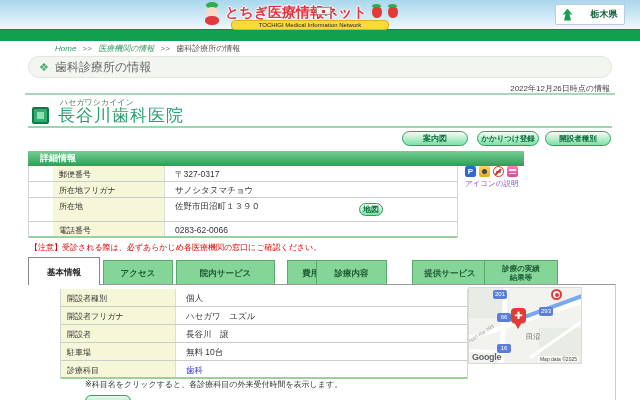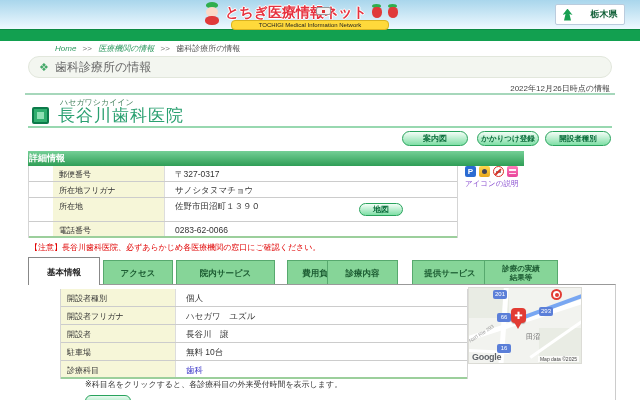--- a/index.html
+++ b/index.html
@@ -53,21 +53,21 @@
   .clinic-rule { left:28px; top:126px; width:584px; height:2px; background:#98d8b0; }
 
   
   .pill { position:absolute; height:15px; border:1px solid #28a35c; border-radius:8px;
     background:linear-gradient(#f4fdf7,#7fdfa6); color:#0b6e3c; font-size:8px; font-weight:bold;
     text-align:center; line-height:13px; cursor:pointer; padding:0; font-family:Liberation Serif, serif; }
 
   
   .sec-head { left:28px; top:151px; width:496px; height:15px;
     background:linear-gradient(#74cf96,#2f9e56); color:#fff; font-size:9px; font-weight:bold;
-    line-height:15px; padding-left:1px; }
+    line-height:15px; padding-left:12px; }
   .dtable { left:28px; top:166px; width:430px; border-left:1px solid #d5d5d5; border-right:1px solid #d5d5d5; }
   .drow { display:flex; border-bottom:1px solid #cccccc; position:relative;padding-left:24px; }
   .drow:last-child { border-bottom:2px solid #9ccf9c; }
   .dlabel { width:112px; background:#f6f6d8; font-size:8px; color:#333; padding:3px 0 0 6px; border-right:1px solid #ddd; }
   .dval { flex:1; font-size:8.5px; color:#333; padding:3px 0 0 10px; background:#fff; }
 
   .icon-strip { left:465px; top:166px; display:flex; gap:3px; }
   .mini-ico { width:11px; height:11px; border-radius:2px; position:relative; font-size:8px; font-weight:bold;
     color:#fff; text-align:center; line-height:11px; }
   .ico-p { background:#2a6bd2; }
@@ -190,21 +190,21 @@
       <div class="dlabel">郵便番号</div>
       <div class="dval">〒327-0317</div>
     </div>
     <div class="drow" style="height:16px;">
       <div class="dlabel">所在地フリガナ</div>
       <div class="dval">サノシタヌマチョウ</div>
     </div>
     <div class="drow" style="height:24px;">
       <div class="dlabel">所在地</div>
       <div class="dval">佐野市田沼町１３９０</div>
-      <button class="pill" style="left:330px; top:5px; width:44px; height:13px; line-height:11px;">地図</button>
+      <button class="pill" style="left:330px; top:5px; width:24px; height:13px; line-height:11px;">地図</button>
     </div>
     <div class="drow" style="height:16px;">
       <div class="dlabel">電話番号</div>
       <div class="dval">0283-62-0066</div>
     </div>
   </div>
 
   <div class="abs icon-strip">
     <div class="mini-ico ico-p">P</div>
     <div class="mini-ico ico-gold">
@@ -214,27 +214,27 @@
         <b></b>
         <i></i>
       </div>
     <div class="mini-ico ico-pink">
         <i></i>
         <b></b>
       </div>
   </div>
   <div class="abs icons-note">アイコンの説明</div>
 
-  <div class="abs notice">【注意】長谷川歯科医院、必ずあらかじめ各医療機関の窓口にご確認ください。</div>
+  <div class="abs notice">【注意】受診される際は、必ずあらかじめ各医療機関の窓口にご確認ください。</div>
 
   <div class="abs tab tab-active" style="left:28px; width:72px;">基本情報</div>
   <div class="abs tab tab-inactive" style="left:103px; width:70px;">アクセス</div>
   <div class="abs tab tab-inactive" style="left:176px; width:99px;">院内サービス</div>
   <div class="abs tab tab-inactive" style="left:255px; width:73px;margin-left:32px;">費用負担等</div>
-  <div class="abs tab tab-inactive" style="left:327px; width:71px;">診療内容</div>
+  <div class="abs tab tab-inactive" style="left:316px; width:71px;">診療内容</div>
   <div class="abs tab tab-inactive" style="left:412px; width:76px;">提供サービス</div>
   <div class="abs tab tab-inactive tab-two" style="left:484px; width:74px;">
     <div>診療の実績</div>
     <div>結果等</div>
   </div>
 
   <div class="abs panel">
     <div class="btable">
       <div class="brow">
         <div class="blabel">開設者種別</div>

